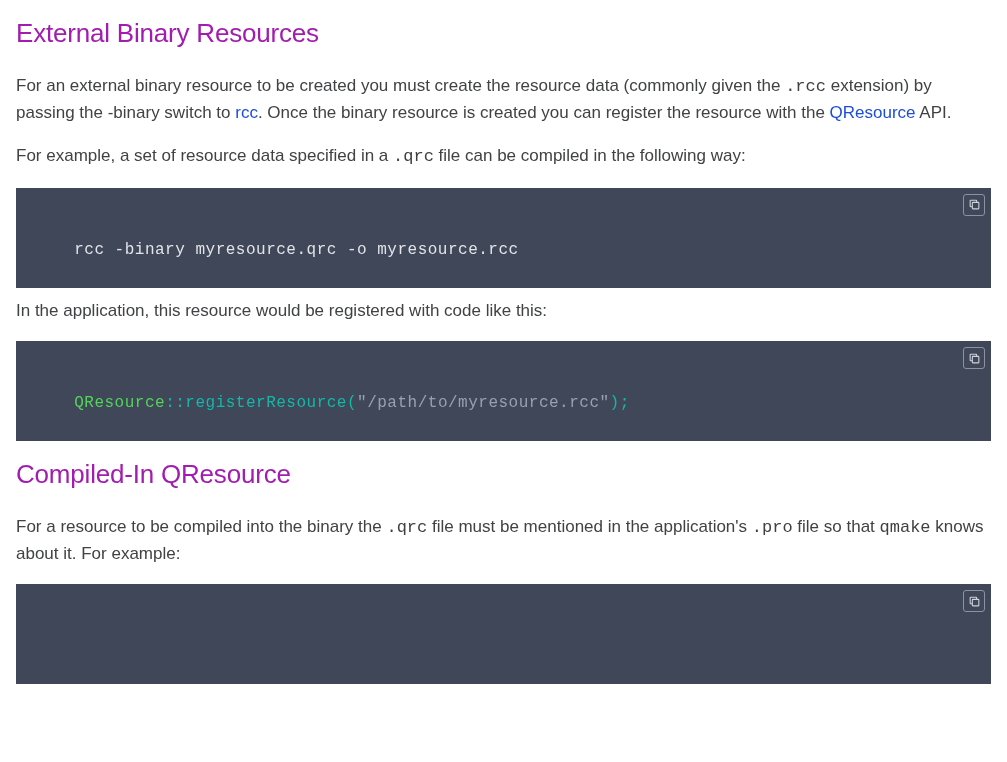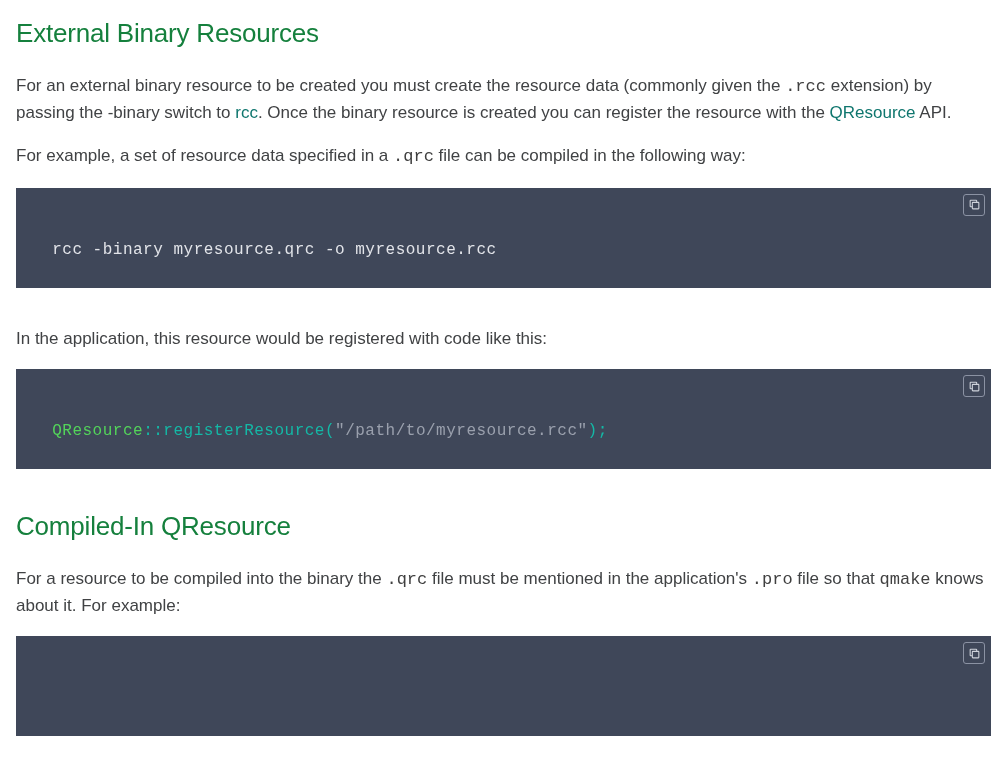--- a/index.html
+++ b/index.html
@@ -9,44 +9,44 @@
     font-family: "Segoe UI", "Helvetica Neue", Arial, sans-serif;
     color: #404244;
     background: #ffffff;
     width: 1007px;
     font-size: 17px;
     line-height: 1.5;
   }
   h2 {
     font-weight: 400;
     font-size: 26px;
-    color: #15803d;
+    color: #a21caf;
     margin: 14px 0 20px 0;
     letter-spacing: -0.2px;
   }
   p {
     margin: 0 0 18px 0;
     font-size: 17px;
     color: #404244;
   }
   a.link {
-    color: #0f766e;
+    color: #1d4ed8;
     text-decoration: none;
   }
   code.inline {
     font-family: "Consolas", "Courier New", monospace;
     font-size: 17px;
     color: #404040;
   }
   .codeblock {
     position: relative;
     background: #3f4759;
     color: #dfe1e6;
-    padding: 26px 16px;
-    margin: 0 0 38px 0;
+    padding: 26px 38px;
+    margin: 0 0 10px 0;
     font-family: "Consolas", "Courier New", monospace;
     font-size: 16px;
     white-space: pre;
     letter-spacing: 0.5px;
   }
   .codeblock .plain { color: #e2e4e9; }
   .codeblock .type  { color: #53d35a; }
   .codeblock .str   { color: #9aa0ad; }
   .codeblock .op    { color: #14b8a6; }
   .copy-btn {

